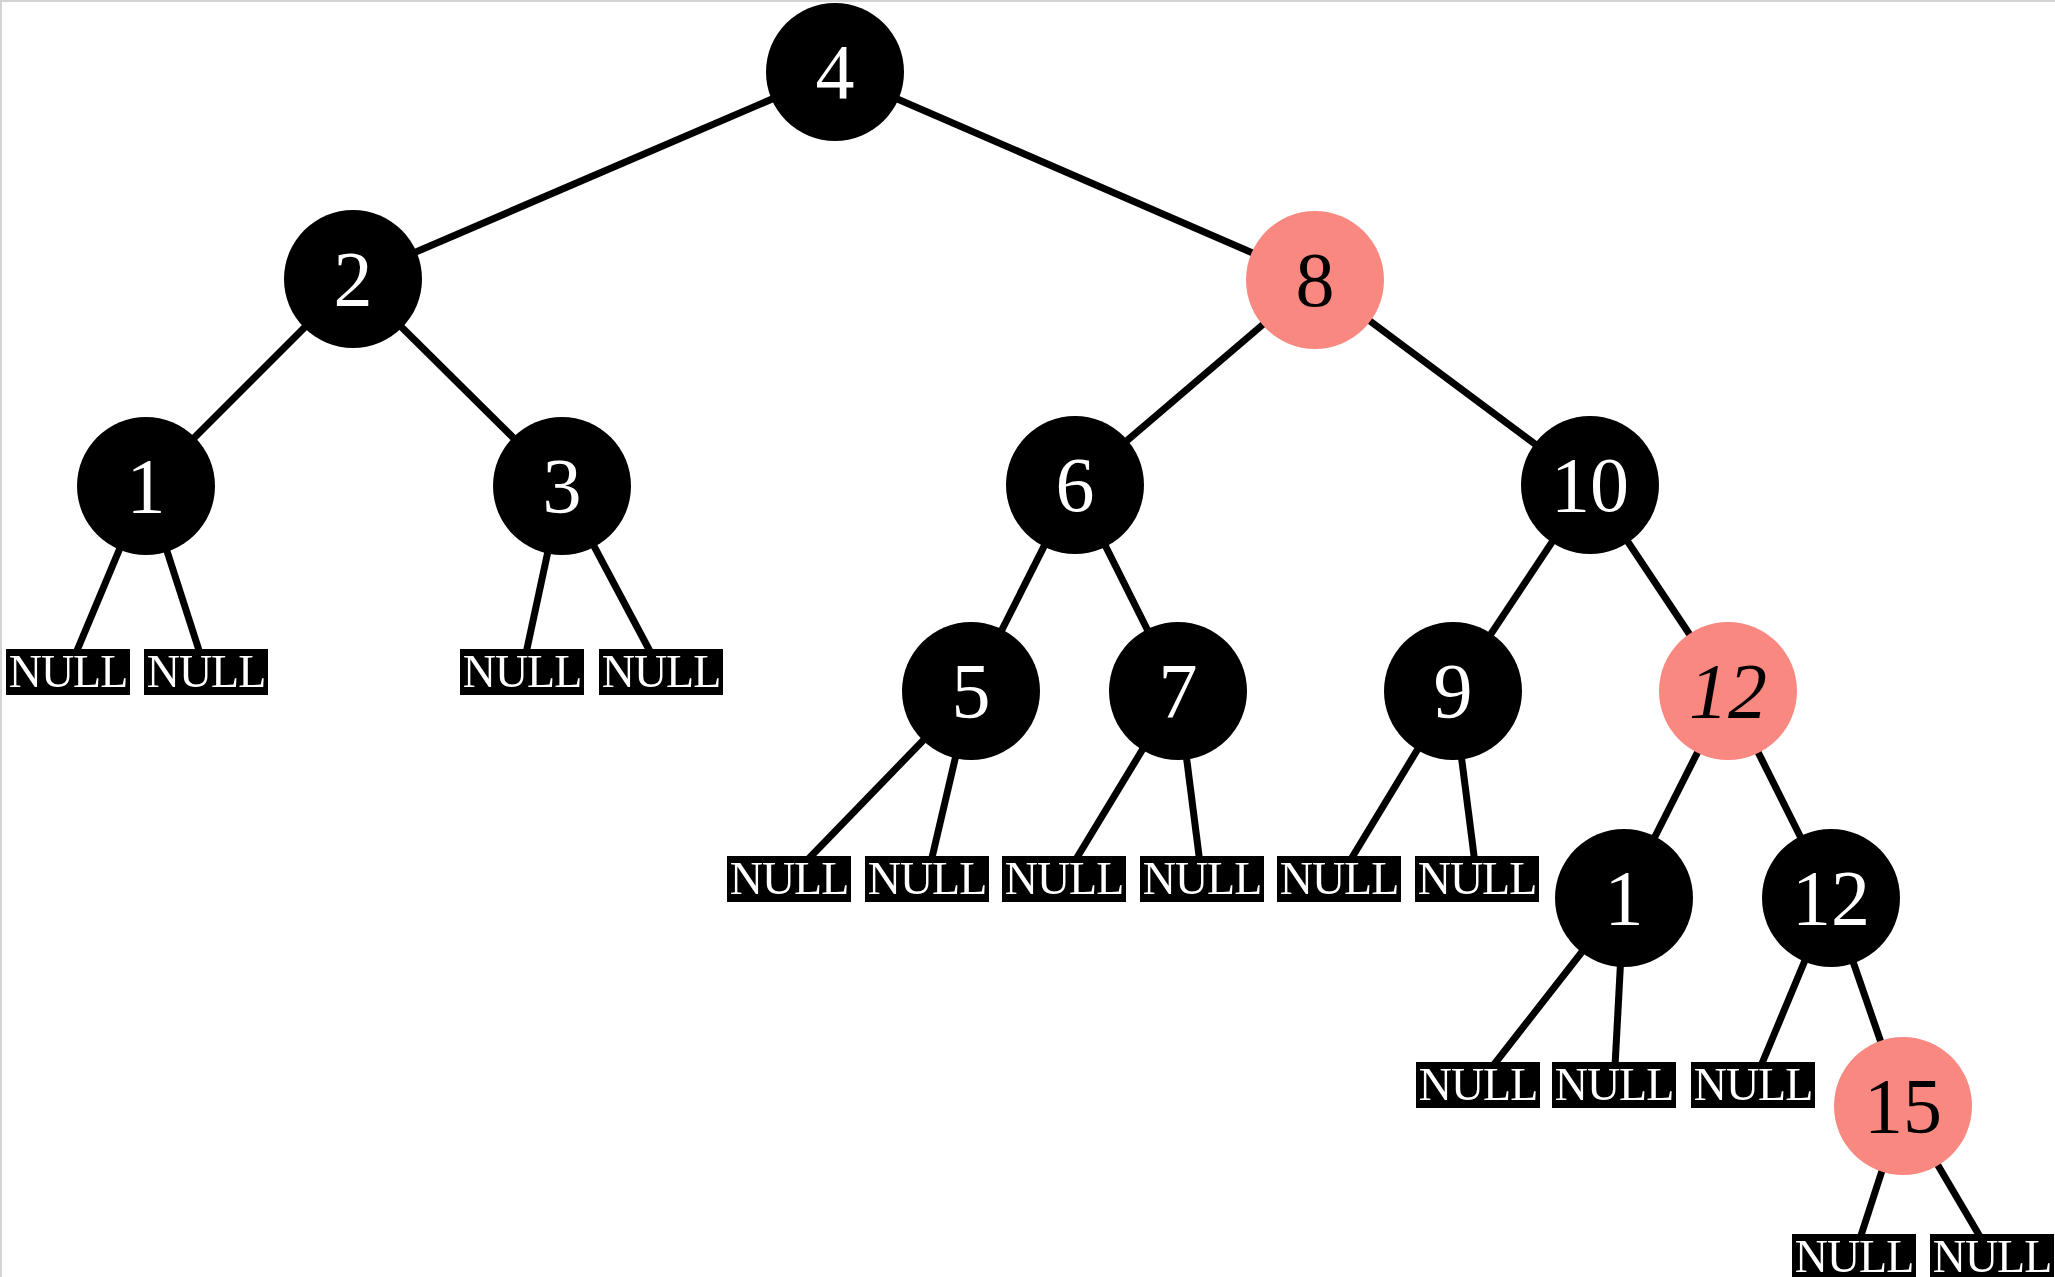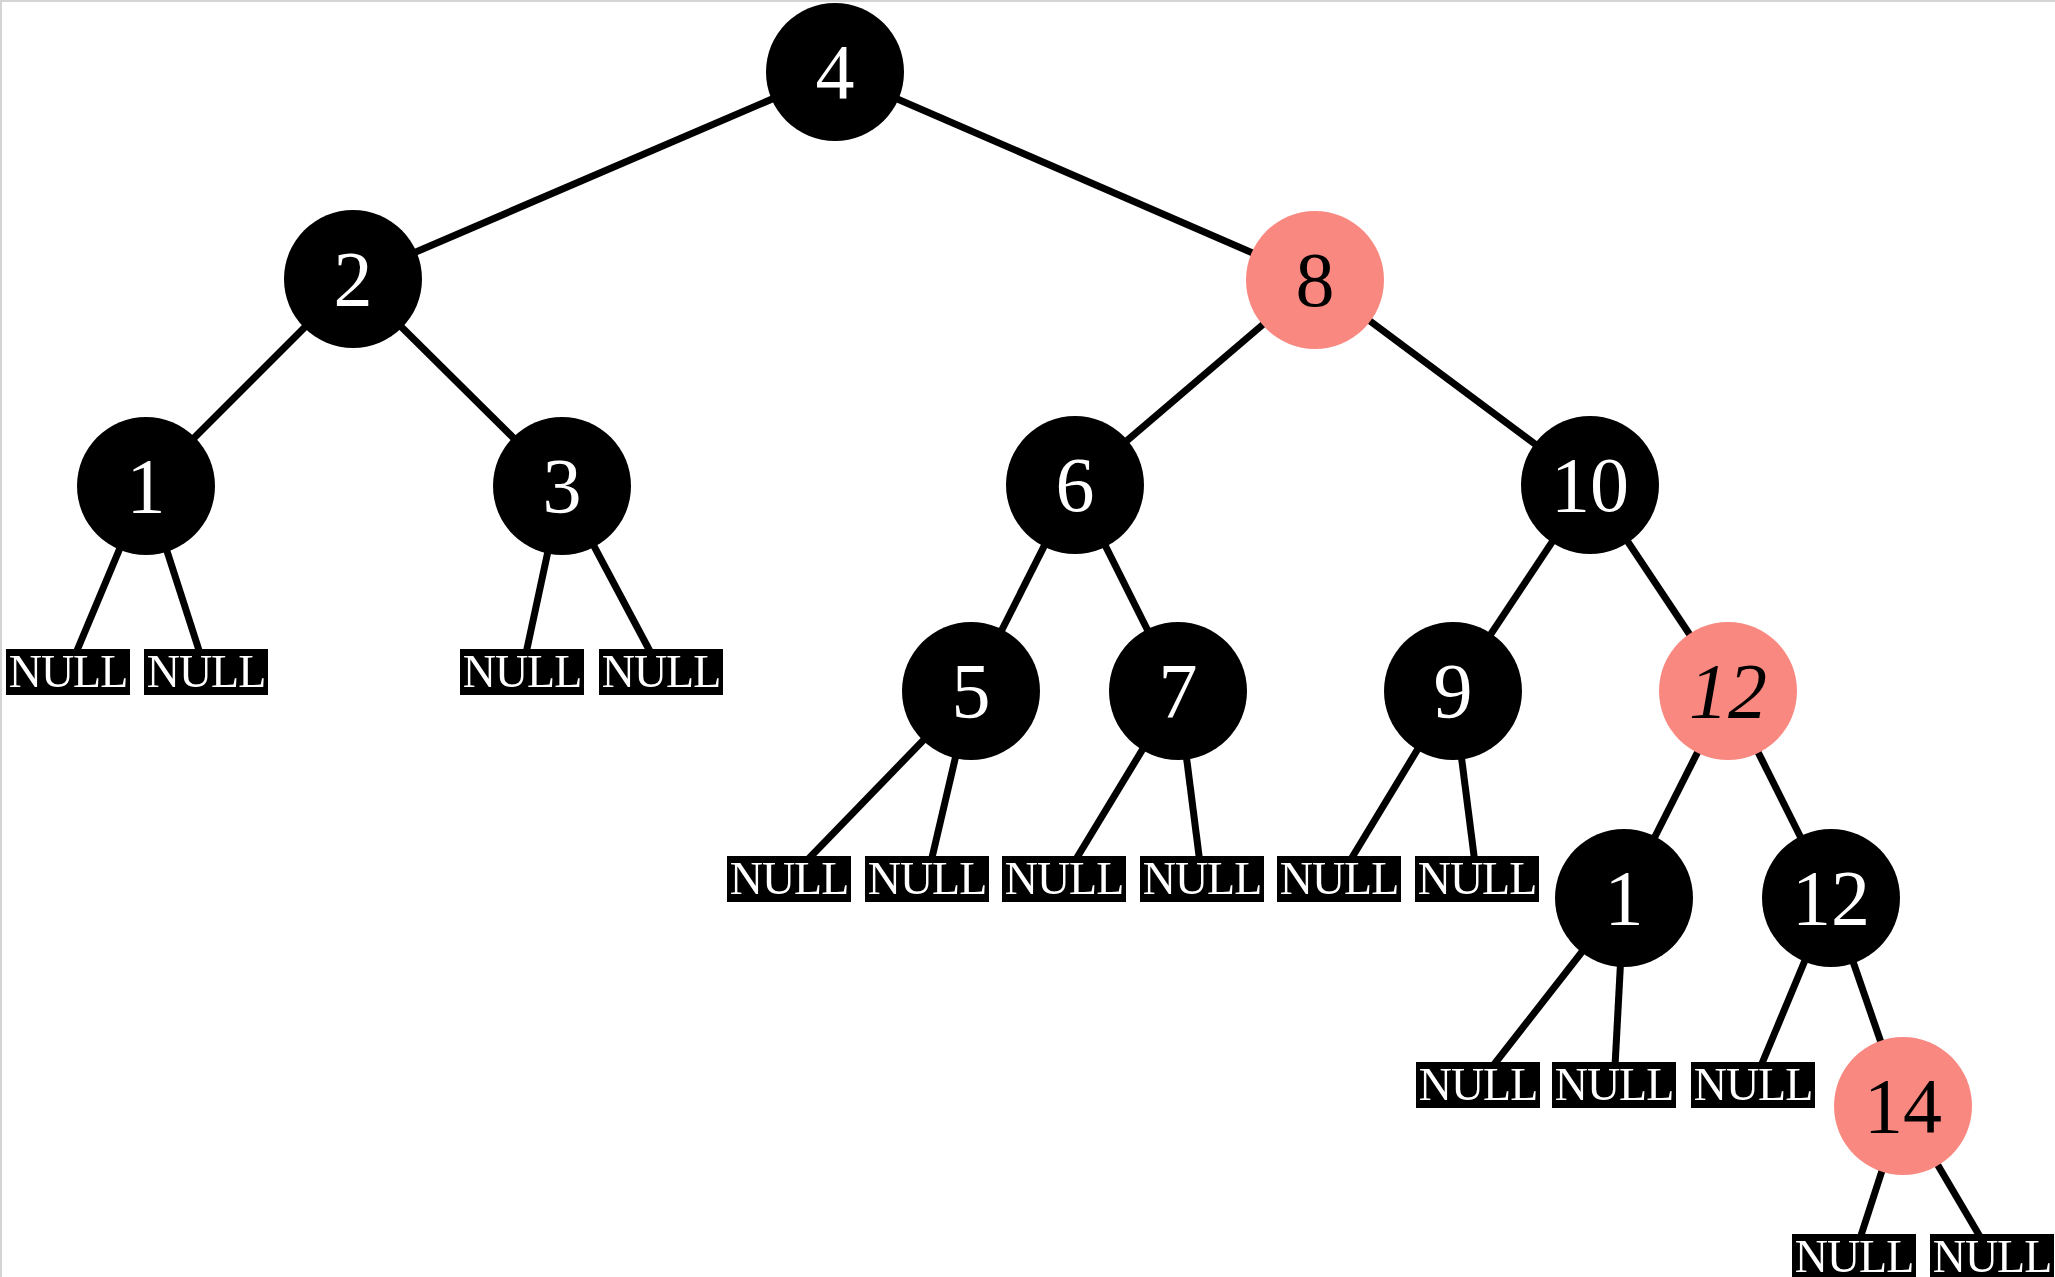--- a/index.html
+++ b/index.html
@@ -121,21 +121,21 @@
       <div class="tree-node red" style="left: 1657px; top: 620px; font-style: italic;">
         <span>12</span>
       </div>
       <div class="tree-node black" style="left: 1553px; top: 827px;">
         <span>1</span>
       </div>
       <div class="tree-node black" style="left: 1760px; top: 827px;">
         <span>12</span>
       </div>
       <div class="tree-node red" style="left: 1832px; top: 1035px;">
-        <span>14</span>
+        <span>15</span>
       </div>
       <div class="null-leaf" style="left: 4px; top: 647px;">
         <span>NULL</span>
       </div>
       <div class="null-leaf" style="left: 142px; top: 647px;">
         <span>NULL</span>
       </div>
       <div class="null-leaf" style="left: 458px; top: 647px;">
         <span>NULL</span>
       </div>

